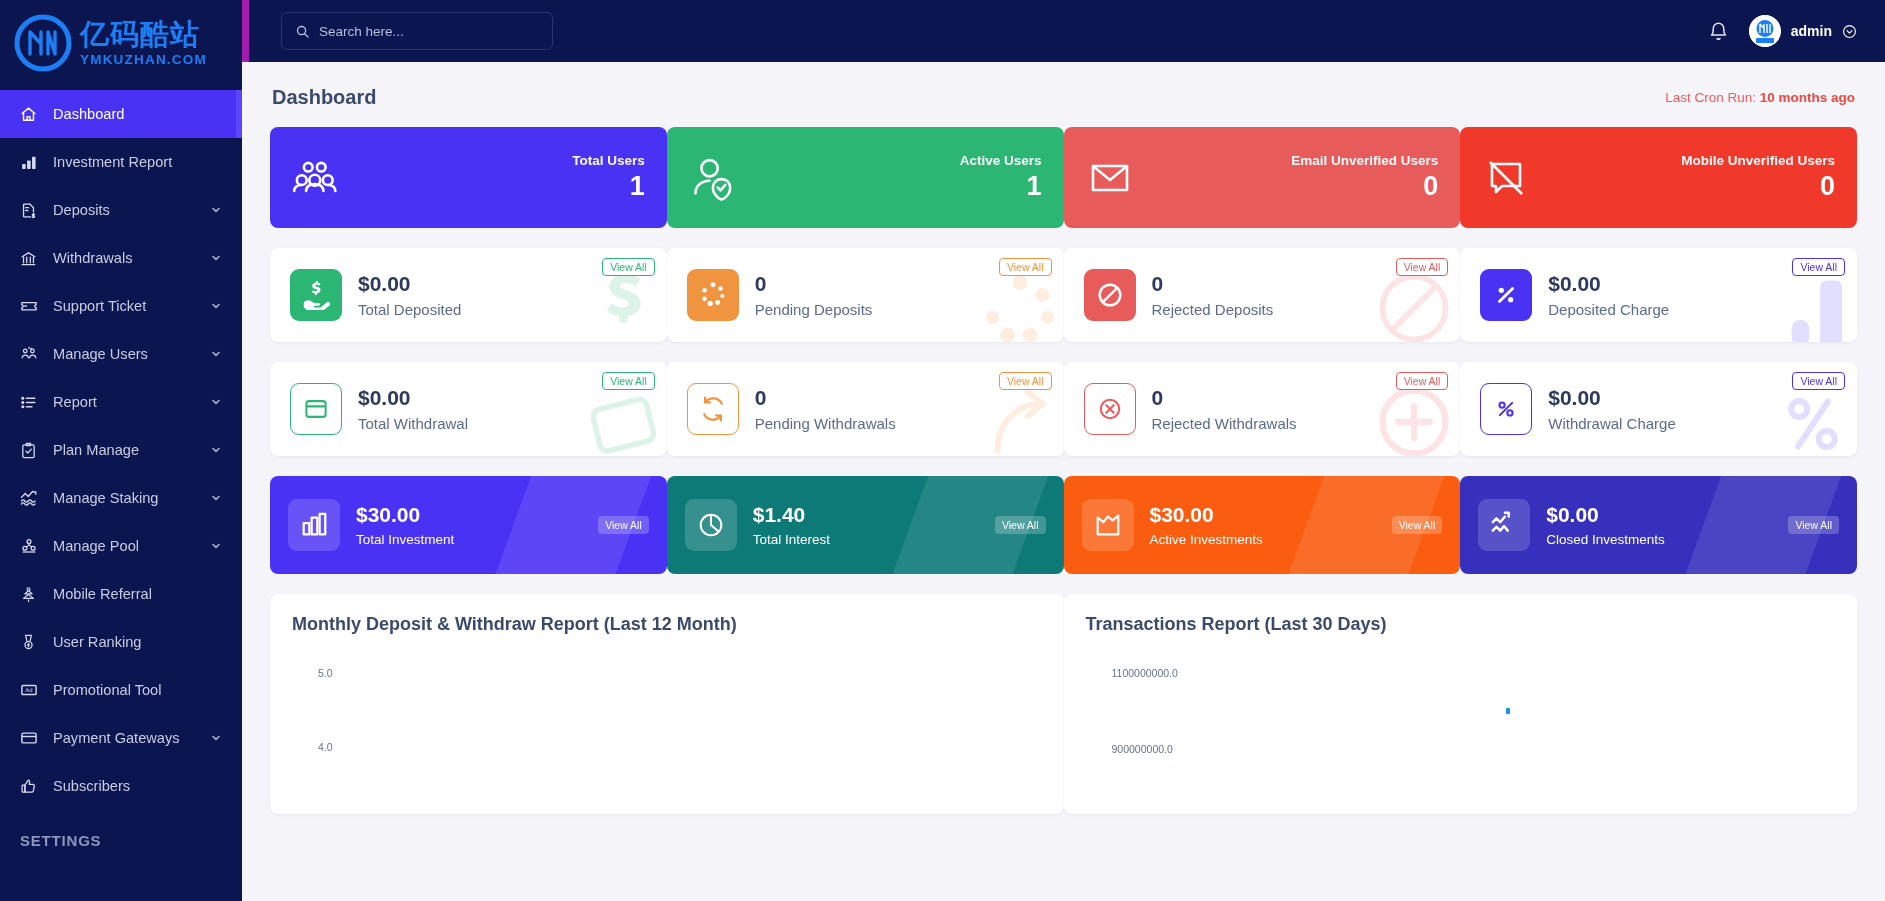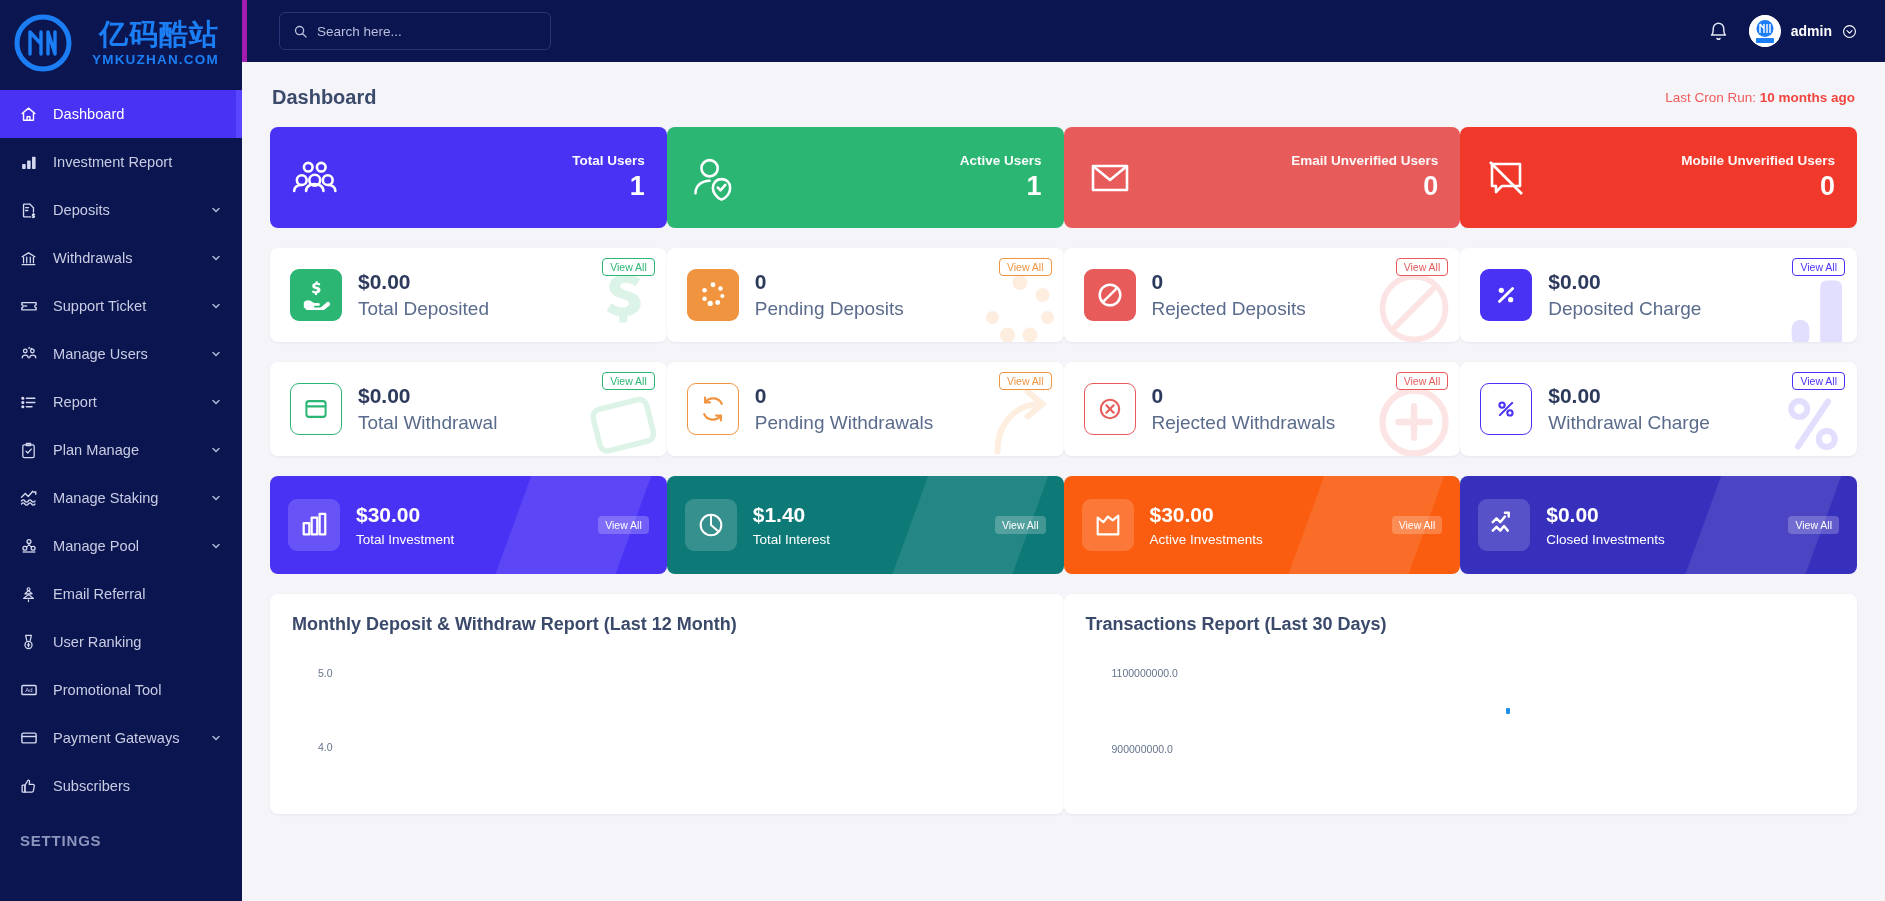--- a/index.html
+++ b/index.html
@@ -14,23 +14,22 @@
   
   .sidebar {
     width: 242px; flex: 0 0 242px;
     background: #0b154f;
     height: 901px;
     overflow: hidden;
     position: relative;
   }
   .brand {
     height: 86px;
-    display: flex; align-items: center; gap: 20px;
+    display: flex; align-items: center; gap: 8px;
     padding: 16px 14px;
-    text-align: right;
   }
   .brand-mark { width: 58px; height: 58px; flex: 0 0 58px; }
   .brand-text { display: flex; flex-direction: column; line-height: 1; }
   .brand-cn {
     font-size: 29px; font-weight: bold; color: #1b7ef5;
     letter-spacing: 1px; font-family: "DejaVu Sans", sans-serif;
   }
   .brand-en {
     font-size: 13.5px; font-weight: bold; color: #1b7ef5;
     letter-spacing: 1.2px; margin-top: 4px;
@@ -67,21 +66,21 @@
     font-weight: bold; letter-spacing: .8px;
   }
 
   
   .main { flex: 1 1 auto; height: 901px; display: flex; flex-direction: column; }
   .topbar {
     height: 62px; flex: 0 0 62px;
     background: #0b154f;
     display: flex; align-items: center;
     padding: 0 28px 0 32px;
-    border-left: 5px solid #a21caf;
+    border-left: 7px solid #a21caf;
   }
   .search-box {
     width: 272px; height: 38px;
     border: 1px solid #2a3578; border-radius: 6px;
     display: flex; align-items: center; gap: 9px;
     padding: 0 13px;
     color: #b9bfdd;
   }
   .search-box input {
     background: transparent; border: none; outline: none;
@@ -139,21 +138,21 @@
     position: relative; overflow: hidden;
     box-shadow: 0 1px 3px rgba(20,30,80,.06);
   }
   .mini-icon {
     width: 52px; height: 52px; border-radius: 9px;
     flex: 0 0 52px;
     display: flex; align-items: center; justify-content: center;
   }
   .mini-body { padding-left: 16px; z-index: 2; }
   .mini-value { font-size: 21px; font-weight: bold; color: #2d3a5c; line-height: 1.15; }
-  .mini-label { font-size: 19px; color: #5a6b8c; margin-top: 4px; }
+  .mini-label { font-size: 15px; color: #5a6b8c; margin-top: 4px; }
   .view-all {
     position: absolute; top: 10px; right: 12px;
     font-size: 10.5px; padding: 2px 7px;
     border-radius: 4px; border: 1px solid currentColor;
     background: #fff; z-index: 3; cursor: pointer; white-space: nowrap;
   }
   .mini-bg {
     position: absolute; right: 4px; bottom: -8px;
     opacity: .16; z-index: 1; pointer-events: none;
   }
@@ -384,21 +383,21 @@
 
       <div class="nav-item">
         <span class="ico">
           <svg width="17" height="17" viewBox="0 0 24 24" fill="none" stroke="currentColor" stroke-width="1.7" stroke-linecap="round" stroke-linejoin="round">
               <circle cx="12" cy="4.5" r="2"></circle>
               <path d="M7 11h10L12 6.5z"></path>
               <path d="M5 17.5h14L12 12z"></path>
               <path d="M12 19.5v2.5"></path>
             </svg>
         </span>
-        <span class="lbl">Email Referral</span>
+        <span class="lbl">Mobile Referral</span>
       </div>
 
       <div class="nav-item">
         <span class="ico">
           <svg width="17" height="17" viewBox="0 0 24 24" fill="none" stroke="currentColor" stroke-width="1.8" stroke-linecap="round" stroke-linejoin="round">
               <path d="M8 2l1.5 7M16 2l-1.5 7M8 2h8"></path>
               <circle cx="12" cy="15.5" r="5"></circle>
               <path d="M12 13v5M10.5 15.5h3"></path>
             </svg>
         </span>

